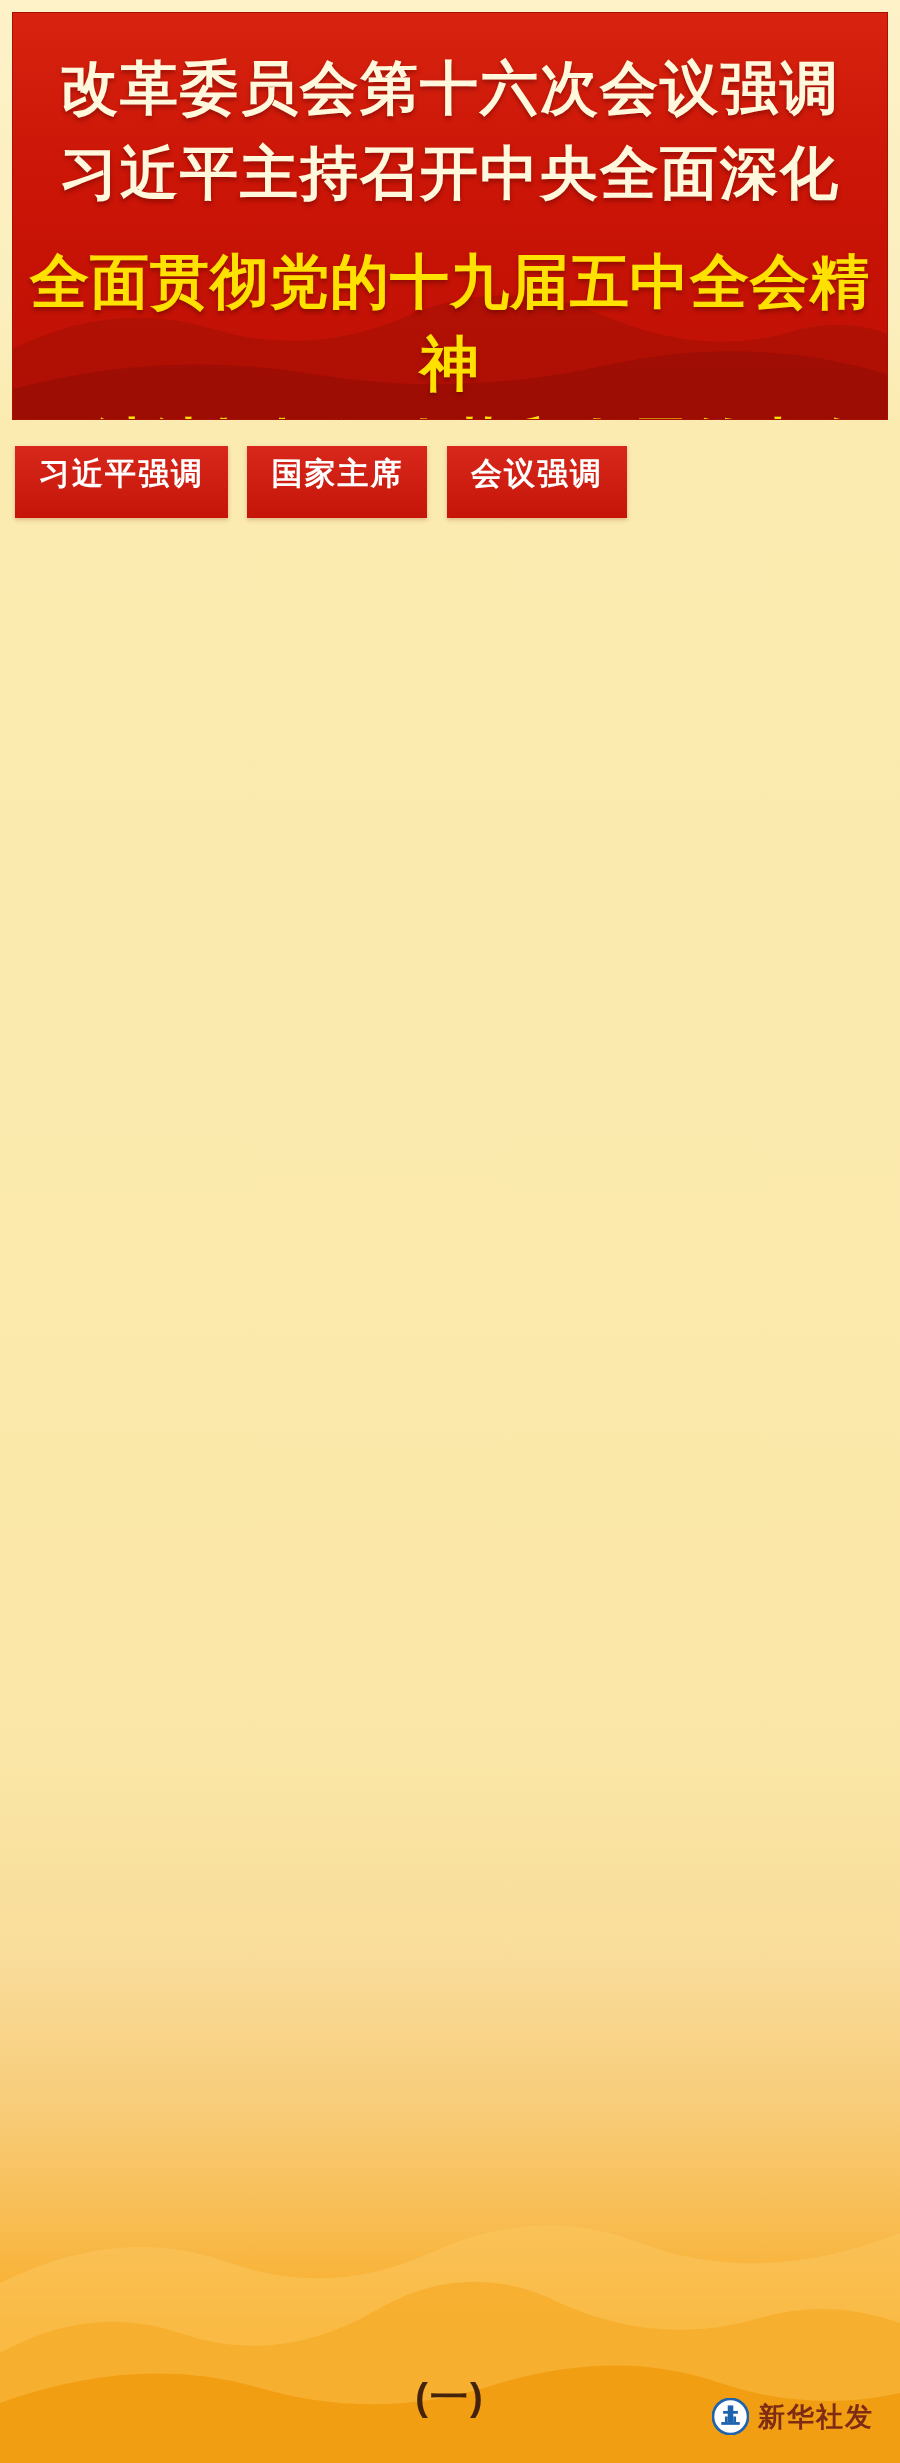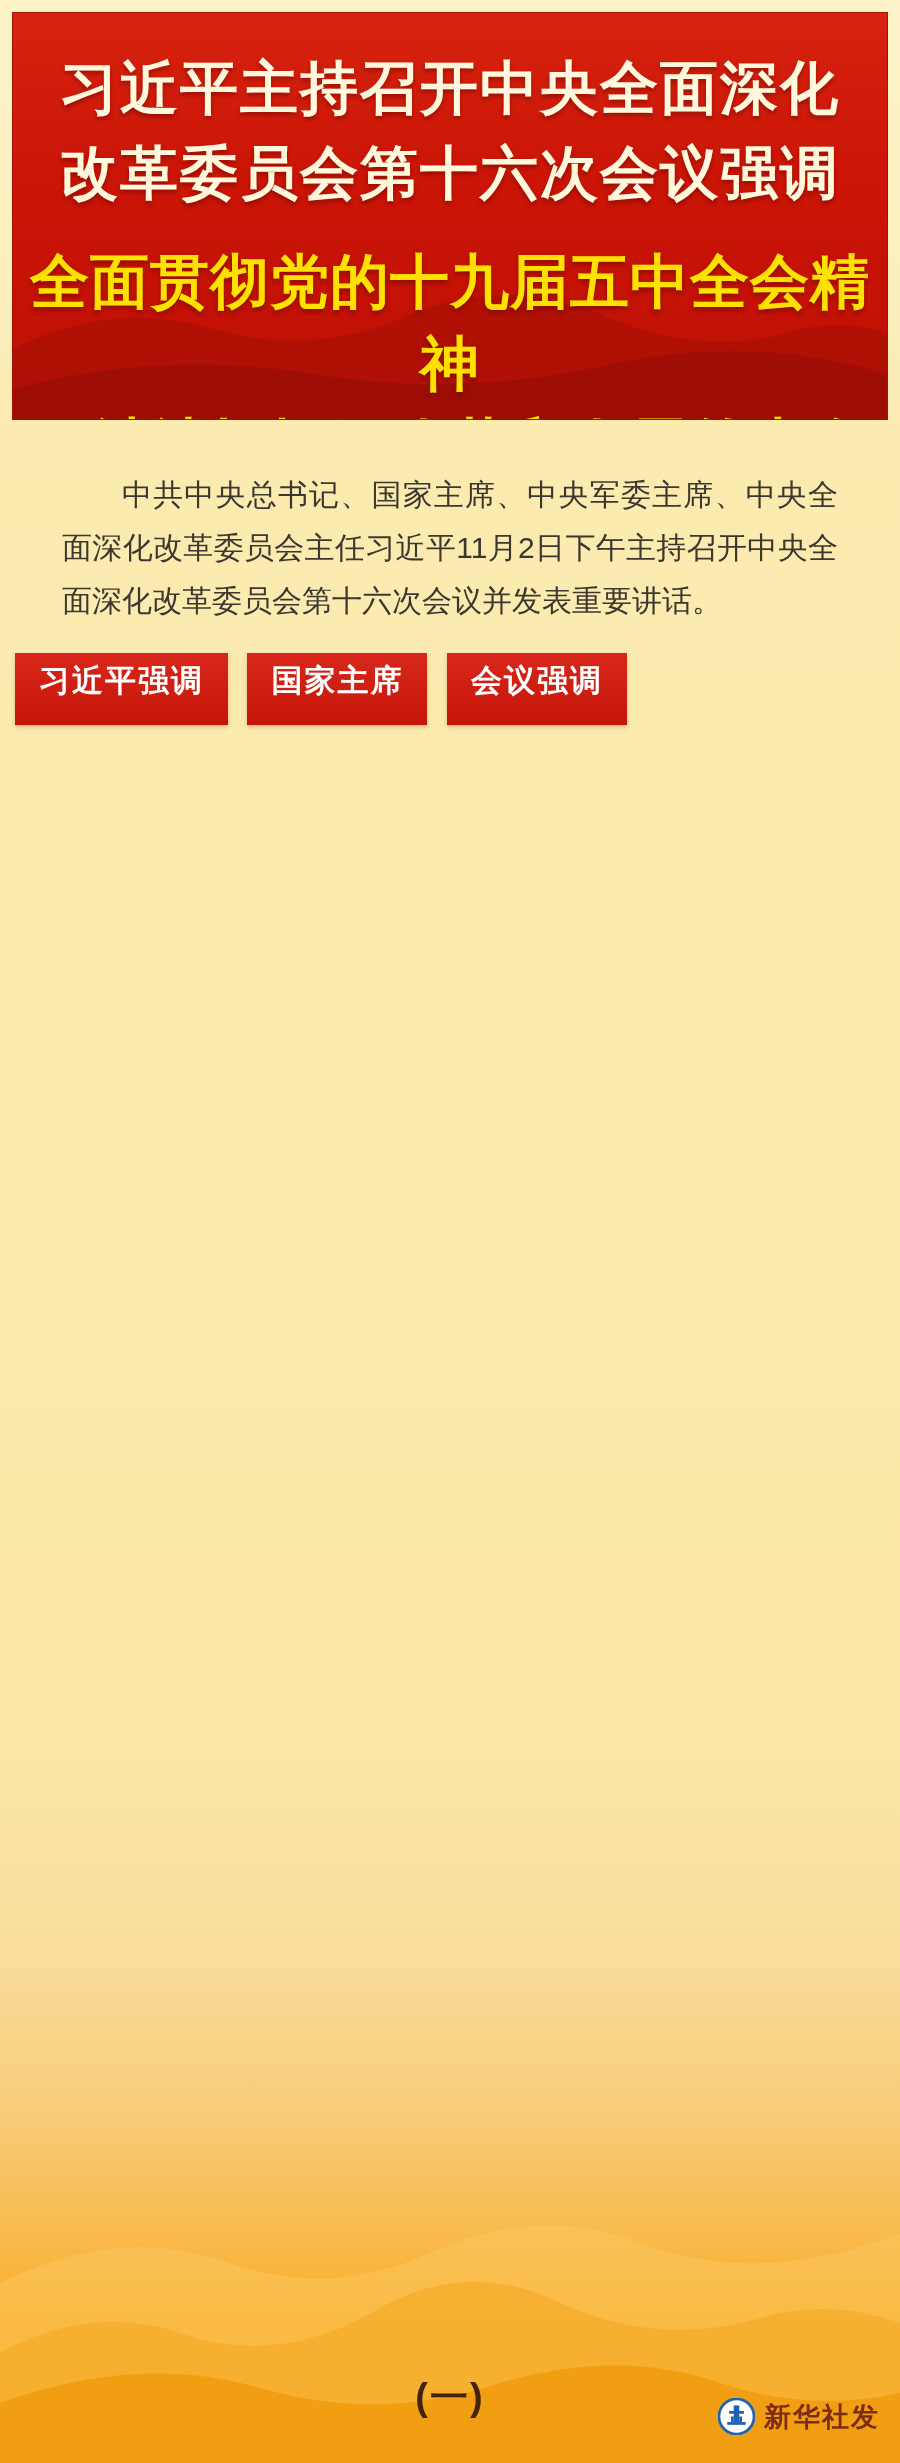--- a/index.html
+++ b/index.html
@@ -84,21 +84,21 @@
   }
   .card .para{margin:0;}
   
   .page-marker{
     position:absolute;left:0;top:2372px;width:100%;
     text-align:center;z-index:2;
     font-size:38px;font-weight:900;color:#43230B;
     letter-spacing:2px;
   }
   .credit{
-    position:absolute;right:20px;top:2398px;z-index:2;
+    position:absolute;right:26px;top:2398px;z-index:2;
     display:flex;align-items:flex-end;gap:9px;
   }
   .credit-logo{width:37px;height:37px;display:block;}
   .credit-text{
     font-size:27px;color:#7E2B14;font-weight:700;letter-spacing:2px;
   }
 </style>
 </head>
 <body>
 
@@ -115,30 +115,29 @@
     <path d="M0,90 Q140,40 260,75 Q380,110 500,70 Q620,35 720,70 Q810,100 900,80 L900,150 L0,150 Z" fill="#F09C10" opacity="0.9"></path>
   </svg>
 
   
   <div class="header-box">
     <svg class="header-mountains" viewBox="0 0 876 190" preserveAspectRatio="none">
       <path d="M0,120 Q100,70 200,100 Q300,130 400,85 Q500,45 600,90 Q700,130 790,100 Q840,90 876,105 L876,190 L0,190 Z" fill="#9B0F04" opacity="0.45"></path>
       <path d="M0,160 Q150,120 300,145 Q450,170 600,135 Q740,105 876,145 L876,190 L0,190 Z" fill="#8E0C03" opacity="0.5"></path>
     </svg>
     <div class="header-inner">
+      <div class="title-white">改革委员会第十六次会议强调</div>
       <div class="title-white">习近平主持召开中央全面深化</div>
-      <div class="title-white">改革委员会第十六次会议强调</div>
       <div class="title-gap"></div>
       <div class="title-yellow">全面贯彻党的十九届五中全会精神</div>
       <div class="title-yellow">要继续把握好改革和发展的内在联系</div>
     </div>
   </div>
 
   
-  <p class="para para-intro">中共中央总书记、国家主席、中央军委主席、中央全面深化改革委员会主任习近平11月2日下午主持召开中央全面深化改革委员会第十六次会议并发表重要讲话。</p>
 
   
   <div class="badge badge-first">习近平强调</div>
 
   
 
   
   <div class="badge">国家主席</div>
 
   

